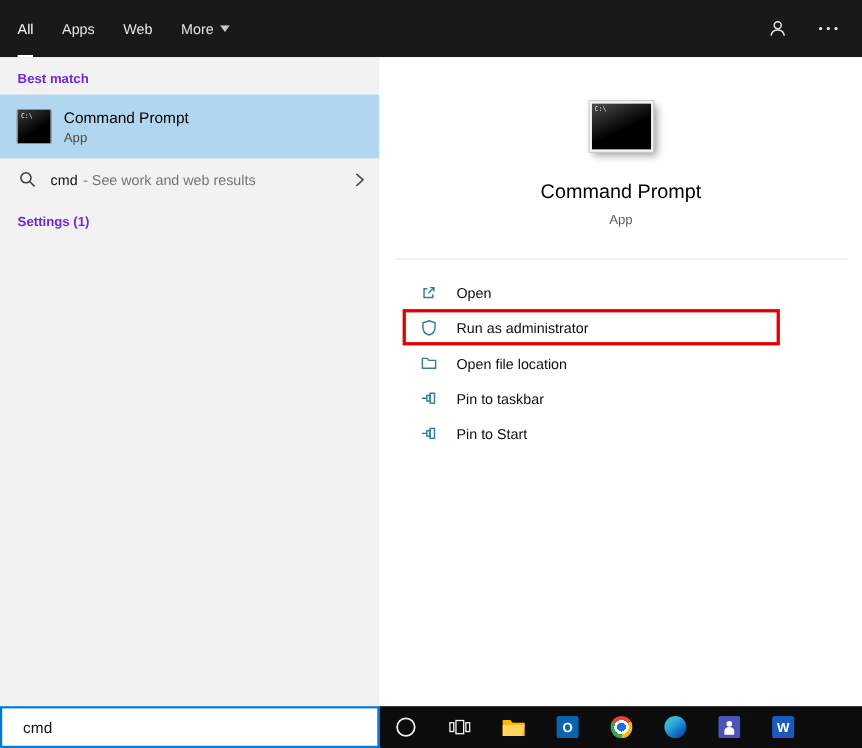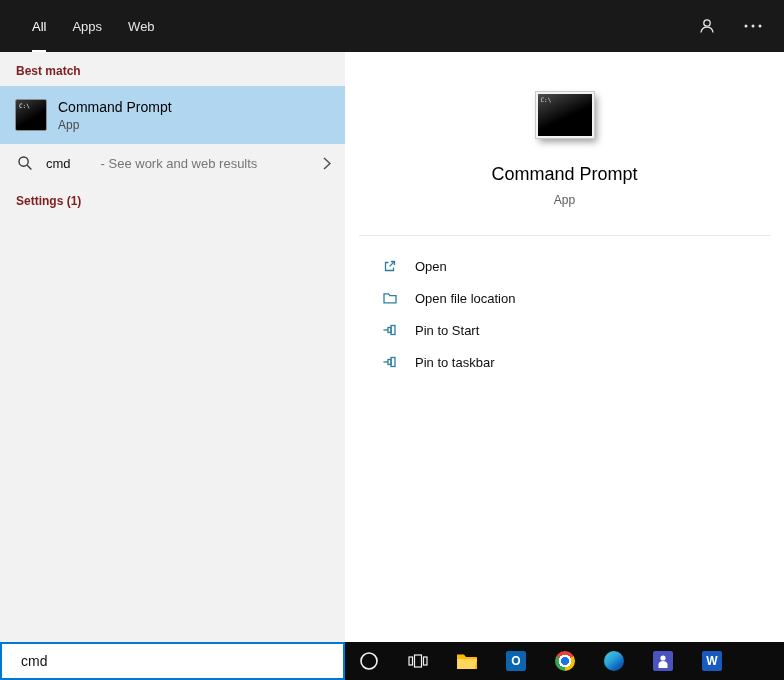--- a/index.html
+++ b/index.html
@@ -8,37 +8,37 @@
     position:relative; width:784px; height:680px; margin:0 auto;
     background:#fff; overflow:hidden;
     font-family:"Liberation Sans", sans-serif;
   }
 
   
   .topbar {
     position:absolute; top:0; left:0; right:0; height:52px;
     background:#191919; display:flex; align-items:stretch;
   }
-  .tabs { display:flex; padding-left:32px; }
+  .tabs { display:flex; padding-left:16px; }
   .tab {
     display:flex; align-items:center; gap:6px; margin-right:26px;
     font-size:13px; color:#e5e5e5; cursor:pointer;
     border-bottom:2px solid transparent; padding-top:2px;
   }
   .tab.active { color:#fff; border-bottom-color:#fff; }
   .topbar-icons { margin-left:auto; display:flex; align-items:center; gap:28px; padding-right:22px; }
   .topbar-icons .icon-btn { display:flex; align-items:center; justify-content:center; cursor:pointer; }
 
   
   .left-panel {
     position:absolute; top:52px; left:0; width:345px; bottom:38px;
     background:#f2f2f2;
   }
   .section-header {
-    margin:12px 16px 8px; font-size:12px; font-weight:700; color:#7f1d1d;
+    margin:12px 16px 8px; font-size:12px; font-weight:700; color:#6d28d9;
   }
   .best-match-item {
     height:58px; background:#b0d7ef; display:flex; align-items:center;
     padding-left:15px; cursor:pointer;
   }
   .cmd-icon-small {
     width:32px; height:32px; flex:none;
     background:linear-gradient(150deg,#3c3c3c,#000 60%);
     border:1px solid #8a8a8a; border-radius:2px;
     color:#eee; font-family:"DejaVu Sans Mono", monospace;
@@ -46,21 +46,21 @@
   }
   .bm-text { margin-left:11px; }
   .bm-title { font-size:14px; color:#000; }
   .bm-sub { font-size:12px; color:#494949; margin-top:3px; }
 
   .suggestion {
     height:38px; display:flex; align-items:center;
     padding:0 14px 0 17px; cursor:pointer;
   }
   .suggestion .texts { margin-left:13px; font-size:13px; color:#111; display:flex; gap:5px; align-items:baseline; }
-  .suggestion .rest { color:#757575;margin-left:25px; }
+  .suggestion .rest { color:#757575; }
   .suggestion .chev { margin-left:auto; display:flex; align-items:center; }
 
   
   .right-panel {
     position:absolute; top:52px; left:345px; right:0; bottom:38px;
     background:#fff;
   }
   .preview { display:flex; flex-direction:column; align-items:center; padding-top:40px; }
   .cmd-icon-large {
     width:58px; height:46px;
@@ -132,20 +132,26 @@
     <nav class="tabs">
       <div class="tab active">
         <span>All</span>
       </div>
       <div class="tab">
         <span>Apps</span>
       </div>
       <div class="tab">
         <span>Web</span>
       </div>
+      <div class="tab">
+        <span>More</span>
+        <svg width="9" height="6" viewBox="0 0 9 6">
+            <path d="M0 0 L9 0 L4.5 6 Z" fill="#c9c9c9"></path>
+          </svg>
+      </div>
     </nav>
     <div class="topbar-icons">
       <span class="icon-btn">
         <svg width="18" height="18" viewBox="0 0 18 18" fill="none" stroke="#e6e6e6" stroke-width="1.3">
           <circle cx="9" cy="6" r="3.2"></circle>
           <path d="M3 15.5 C3.5 11.8 6 10.2 9 10.2 C12 10.2 14.5 11.8 15 15.5"></path>
         </svg>
       </span>
       <span class="icon-btn">
         <svg width="18" height="4" viewBox="0 0 18 4" fill="#e6e6e6">
@@ -205,39 +211,46 @@
       <li class="action">
         <svg width="16" height="16" viewBox="0 0 16 16" fill="none" stroke="#2e7d9d" stroke-width="1.3">
           <path d="M6.5 4.5 H3.5 V12.5 H11.5 V9.5"></path>
           <path d="M9 3.5 H12.5 V7"></path>
           <path d="M12.2 3.8 L7.6 8.4"></path>
         </svg>
         <span class="label">Open</span>
       </li>
       <li class="action">
         <svg width="16" height="16" viewBox="0 0 16 16" fill="none" stroke="#2e7d9d" stroke-width="1.3">
+          <path d="M8 1.6 L13.5 3.5 V8 C13.5 11.5 11 13.7 8 14.7 C5 13.7 2.5 11.5 2.5 8 V3.5 Z"></path>
+        </svg>
+        <span class="label">Run as administrator</span>
+        <span class="red-highlight"></span>
+      </li>
+      <li class="action">
+        <svg width="16" height="16" viewBox="0 0 16 16" fill="none" stroke="#2e7d9d" stroke-width="1.3">
           <path d="M2 12.8 V3.8 H6.4 L7.9 5.6 H14 V12.8 Z"></path>
         </svg>
         <span class="label">Open file location</span>
       </li>
       <li class="action">
         <svg width="16" height="16" viewBox="0 0 16 16" fill="none" stroke="#2e7d9d" stroke-width="1.3">
           <line x1="1.5" y1="8" x2="6" y2="8"></line>
           <rect x="6" y="5.5" width="3" height="5"></rect>
           <rect x="9" y="3.5" width="4" height="9"></rect>
         </svg>
-        <span class="label">Pin to Start</span>
+        <span class="label">Pin to taskbar</span>
       </li>
       <li class="action">
         <svg width="16" height="16" viewBox="0 0 16 16" fill="none" stroke="#2e7d9d" stroke-width="1.3">
           <line x1="1.5" y1="8" x2="6" y2="8"></line>
           <rect x="6" y="5.5" width="3" height="5"></rect>
           <rect x="9" y="3.5" width="4" height="9"></rect>
         </svg>
-        <span class="label">Pin to taskbar</span>
+        <span class="label">Pin to Start</span>
       </li>
     </ul>
   </main>
 
   <div class="search-bar">
     <input class="search-input" type="text" value="cmd" style="">
   </div>
 
   <footer class="taskbar">
     <span class="tb-icon">

